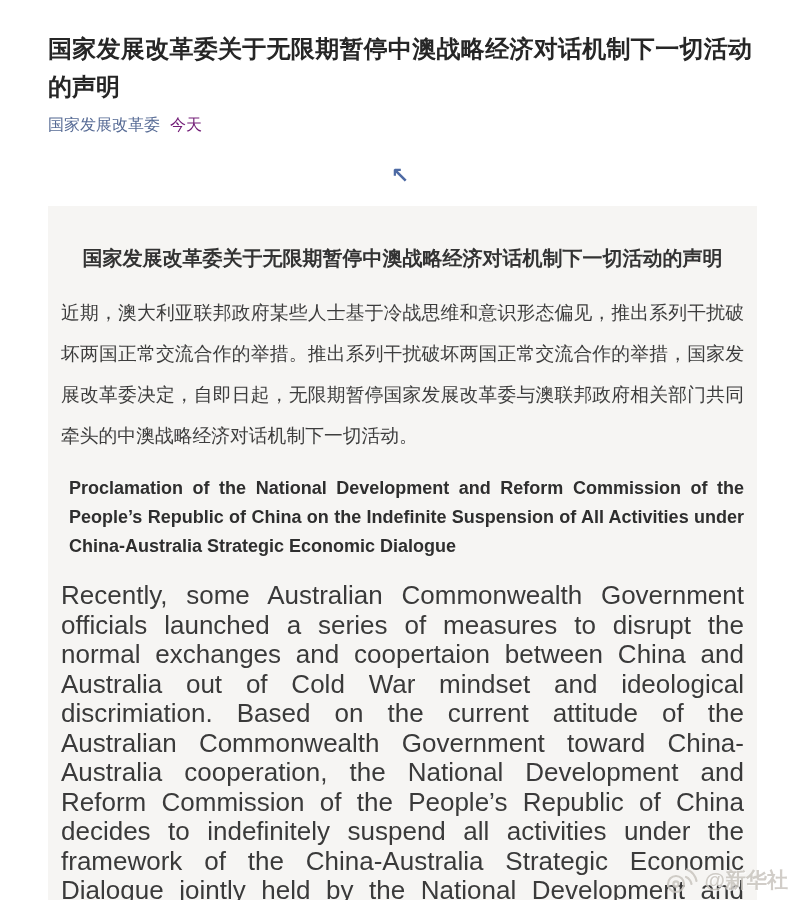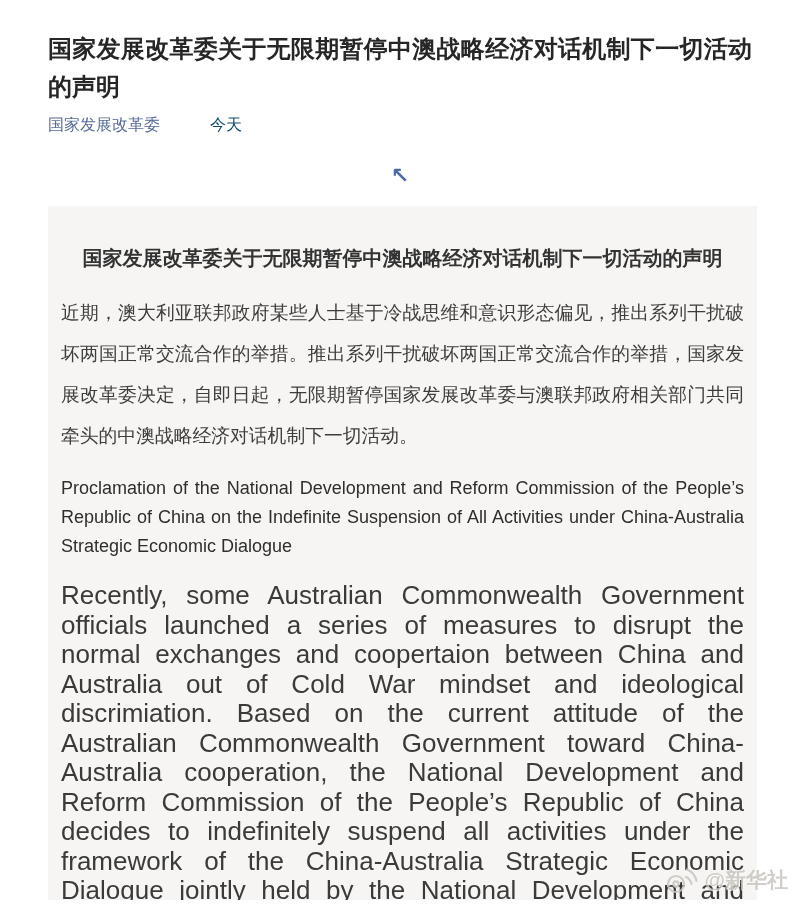--- a/index.html
+++ b/index.html
@@ -16,21 +16,21 @@
     font-size:24px;line-height:38px;font-weight:bold;
     color:#262626;letter-spacing:0;
     text-align:justify;
   }
   .meta-row{
     margin-top:8px;height:22px;
     display:flex;align-items:flex-end;gap:10px;
     font-size:16px;
   }
   .account-link{color:#576b95;cursor:pointer;}
-  .publish-time{color:#0c4a6e;margin-left:40px;}
+  .publish-time{color:#701a75;}
   
   .cta-row{
     margin-top:26px;height:28px;
     display:flex;justify-content:center;align-items:center;gap:12px;
     color:#4d6aa4;font-size:20px;font-weight:600;
     cursor:pointer;
   }
   .cta-arrow{font-size:22px;font-weight:bold;line-height:1;}
   
   .card{
@@ -45,24 +45,24 @@
     font-size:20px;font-weight:bold;color:#333333;
     line-height:28px;
     margin:0 0 20px 0;
   }
   .stmt-body-cn{
     font-size:18.8px;line-height:41px;color:#3d3d3d;
     text-align:justify;
     margin:0 0 18px 0;
   }
   .stmt-title-en{
-    font-size:18px;font-weight:normal;color:#2e2e2e;
+    font-size:18px;font-weight:bold;color:#2e2e2e;
     line-height:29px;
     text-align:justify;
-    margin:0 0 20px 0;
+    margin:0 0 20px 8px;
   }
   .stmt-body-en{
     font-size:26px;line-height:29.5px;color:#3a3a3a;
     text-align:justify;
     margin:0;
   }
   
   .watermark{
     position:absolute;right:12px;bottom:6px;
     display:flex;align-items:center;gap:5px;

